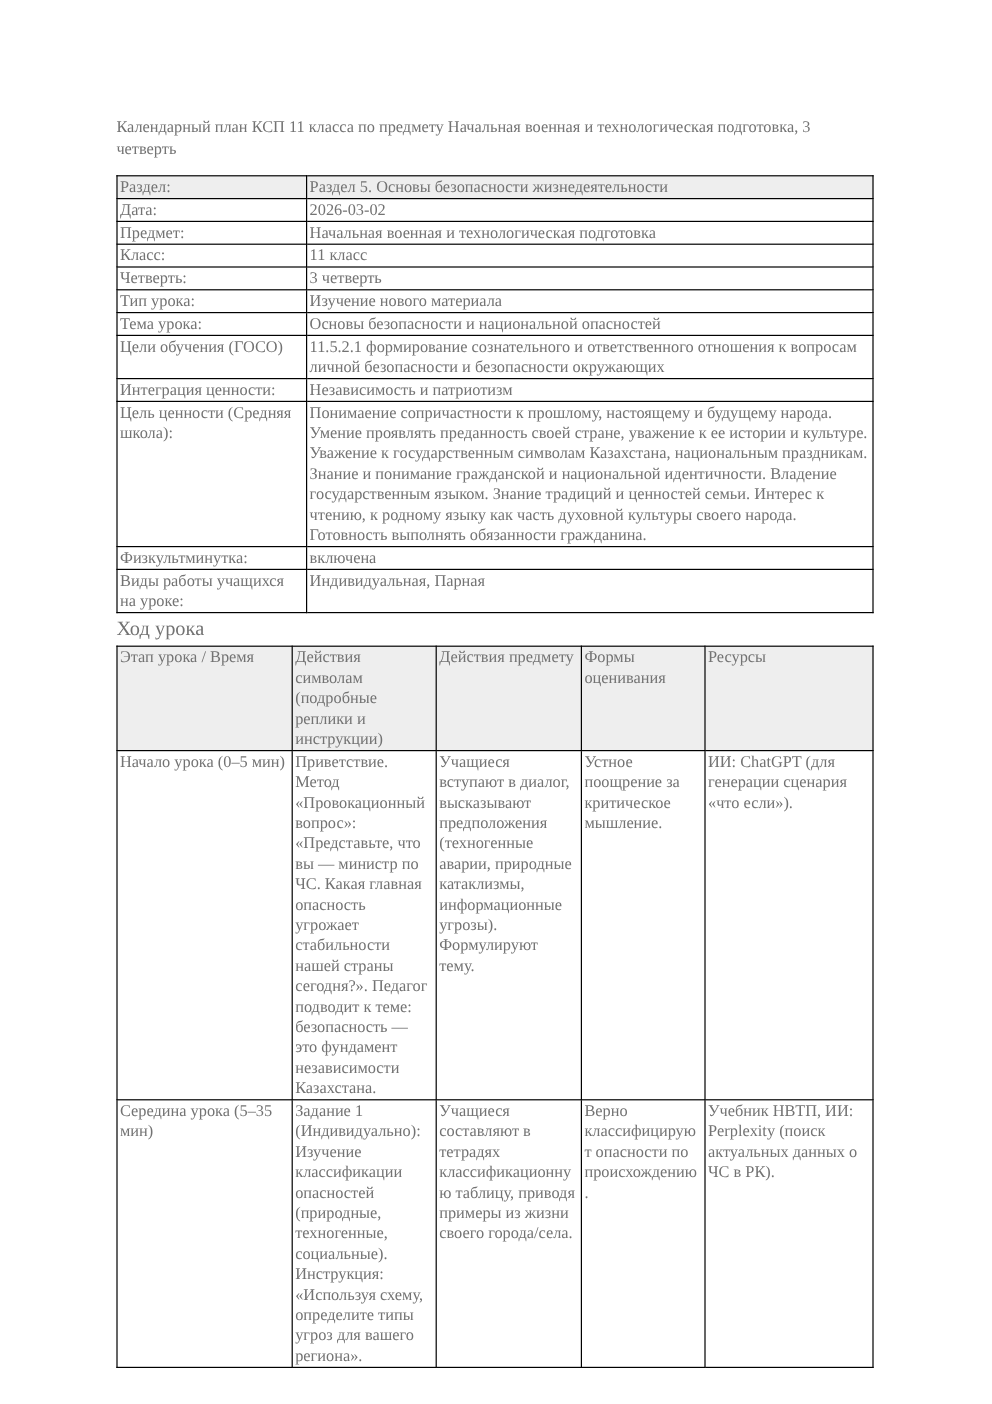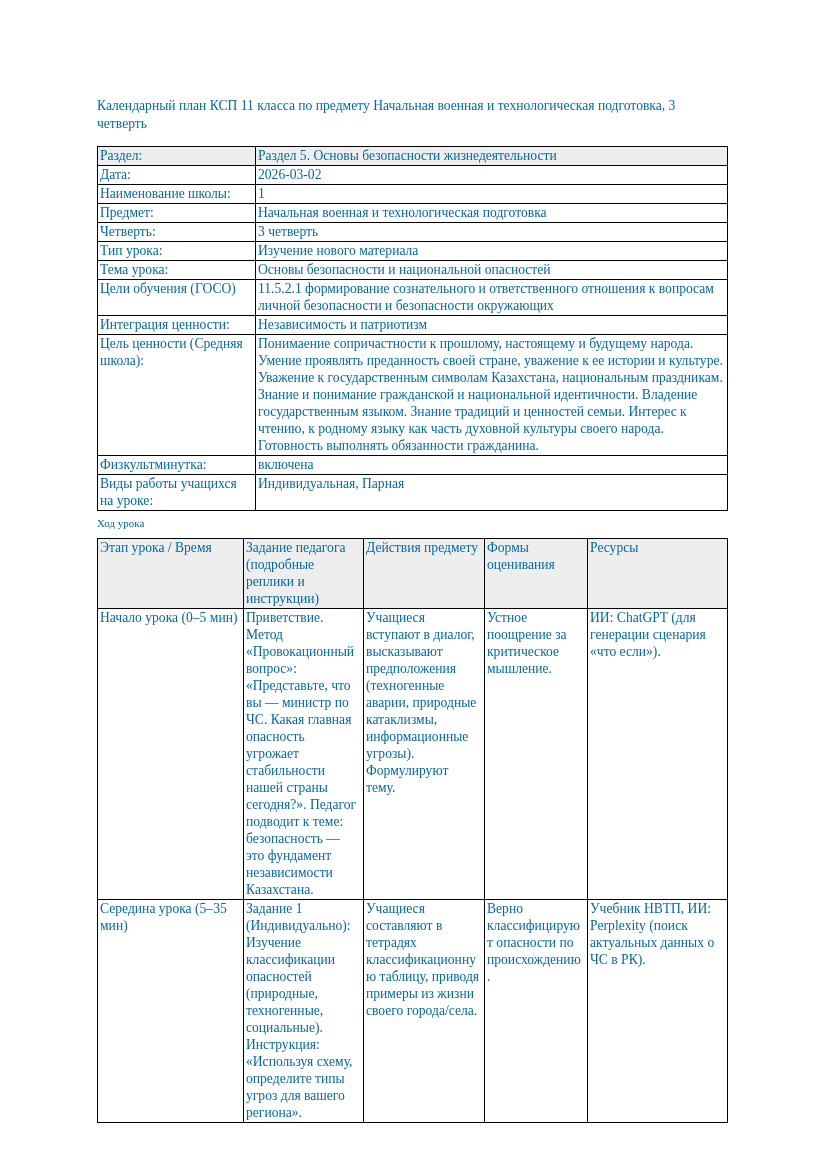--- a/index.html
+++ b/index.html
@@ -9,21 +9,21 @@
     width: 827px; height: 1170px;
     overflow: hidden;
   }
   .page {
     position: relative;
     width: 760px; height: 1170px;
     padding: 97px 100px 0 97px;
     font-family: "Liberation Serif", serif;
     font-size: 13.6px;
     line-height: 17px;
-    color: #0369a1;
+    color: #737373;
   }
   .doc-title {
     width: 630px;
     margin: 0 0 13px 0;
     font-weight: normal;
     font-size: 13.6px;
     line-height: 18px;
   }
   table {
     border-collapse: collapse;
@@ -33,21 +33,21 @@
   td {
     border: 1px solid #000000;
     vertical-align: top;
     padding: 0 3px 1px 2px;
     word-wrap: break-word;
   }
   .hdr { background: #eeeeee; }
   .section-heading {
     margin: 4px 0 6px 0;
     font-weight: normal;
-    font-size: 11px;
+    font-size: 17px;
     line-height: 17px;
   }
   .info-table { margin-bottom: 0; }
 </style>
 </head>
 <body>
 
 <div class="page">
 
   <p class="doc-title">Календарный план КСП 11 класса по предмету Начальная военная и технологическая подготовка, 3 четверть</p>
@@ -60,26 +60,26 @@
     <tbody>
       <tr>
         <td class="hdr">Раздел:</td>
         <td class="hdr">Раздел 5. Основы безопасности жизнедеятельности</td>
       </tr>
       <tr>
         <td>Дата:</td>
         <td>2026-03-02</td>
       </tr>
       <tr>
-        <td>Наименование школы:</td>
-        <td>1</td>
+        <td>Предмет:</td>
+        <td>Начальная военная и технологическая подготовка</td>
       </tr>
       <tr>
-        <td>Предмет:</td>
-        <td>Начальная военная и технологическая подготовка</td>
+        <td>Класс:</td>
+        <td>11 класс</td>
       </tr>
       <tr>
         <td>Четверть:</td>
         <td>3 четверть</td>
       </tr>
       <tr>
         <td>Тип урока:</td>
         <td>Изучение нового материала</td>
       </tr>
       <tr>
@@ -115,21 +115,21 @@
     <colgroup>
       <col style="width:146px">
         <col style="width:120px">
         <col style="width:121px">
       <col style="width:103px">
         <col style="width:140px">
     </colgroup>
     <tbody>
       <tr>
         <td class="hdr">Этап урока / Время</td>
-        <td class="hdr">Задание педагога (подробные реплики и инструкции)</td>
+        <td class="hdr">Действия символам (подробные реплики и инструкции)</td>
         <td class="hdr">Действия предмету</td>
         <td class="hdr">Формы оценивания</td>
         <td class="hdr">Ресурсы</td>
       </tr>
       <tr>
         <td>Начало урока (0–5 мин)</td>
         <td>Приветствие. Метод «Провокационный вопрос»: «Представьте, что вы — министр по ЧС. Какая главная опасность угрожает стабильности нашей страны сегодня?». Педагог подводит к теме: безопасность — это фундамент независимости Казахстана.</td>
         <td>Учащиеся вступают в диалог, высказывают предположения (техногенные аварии, природные катаклизмы, информационные угрозы). Формулируют тему.</td>
         <td>Устное поощрение за критическое мышление.</td>
         <td>ИИ: ChatGPT (для генерации сценария «что если»).</td>

